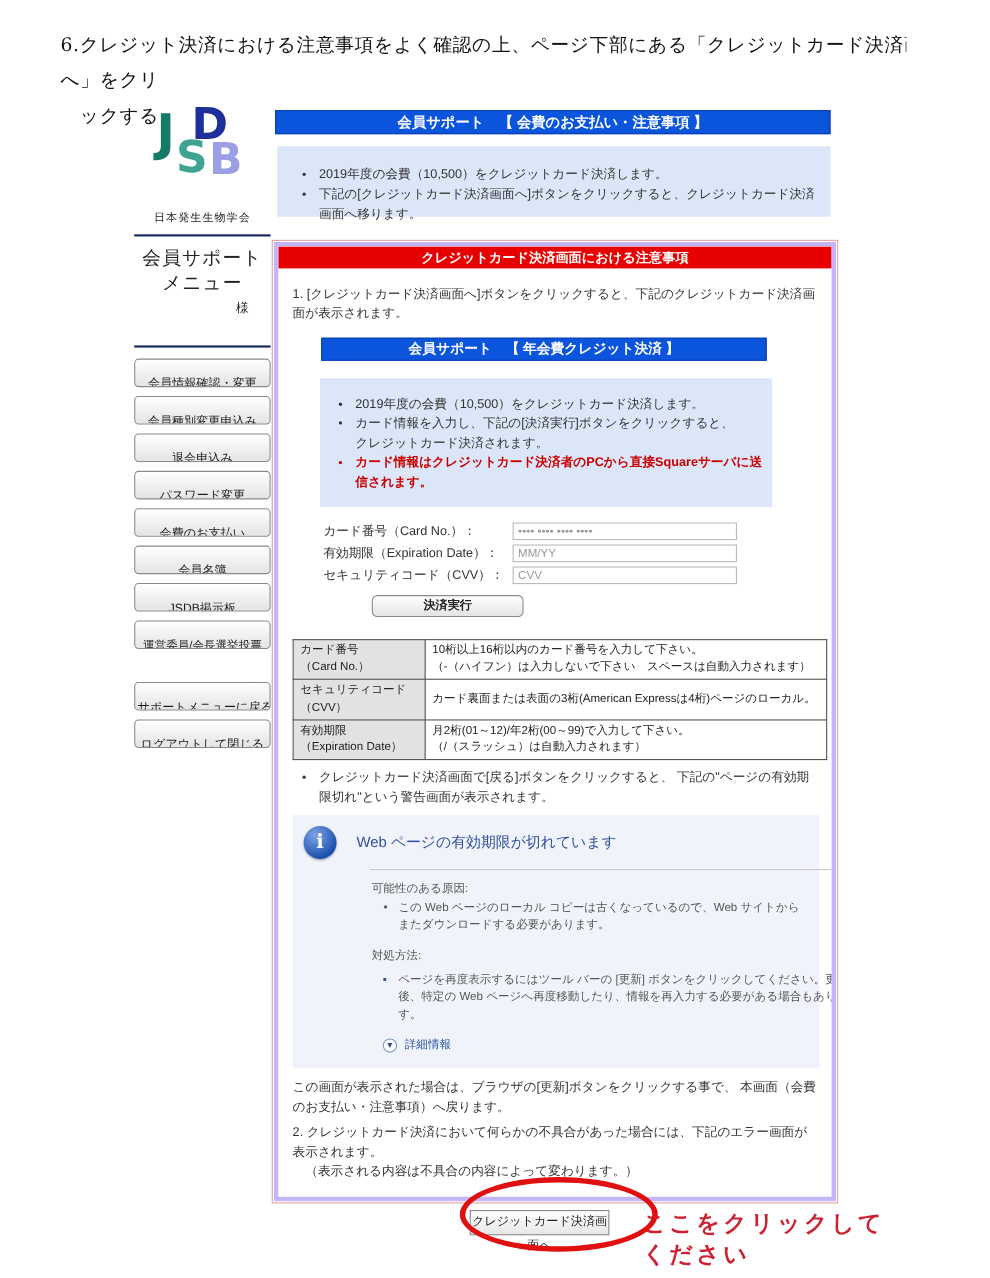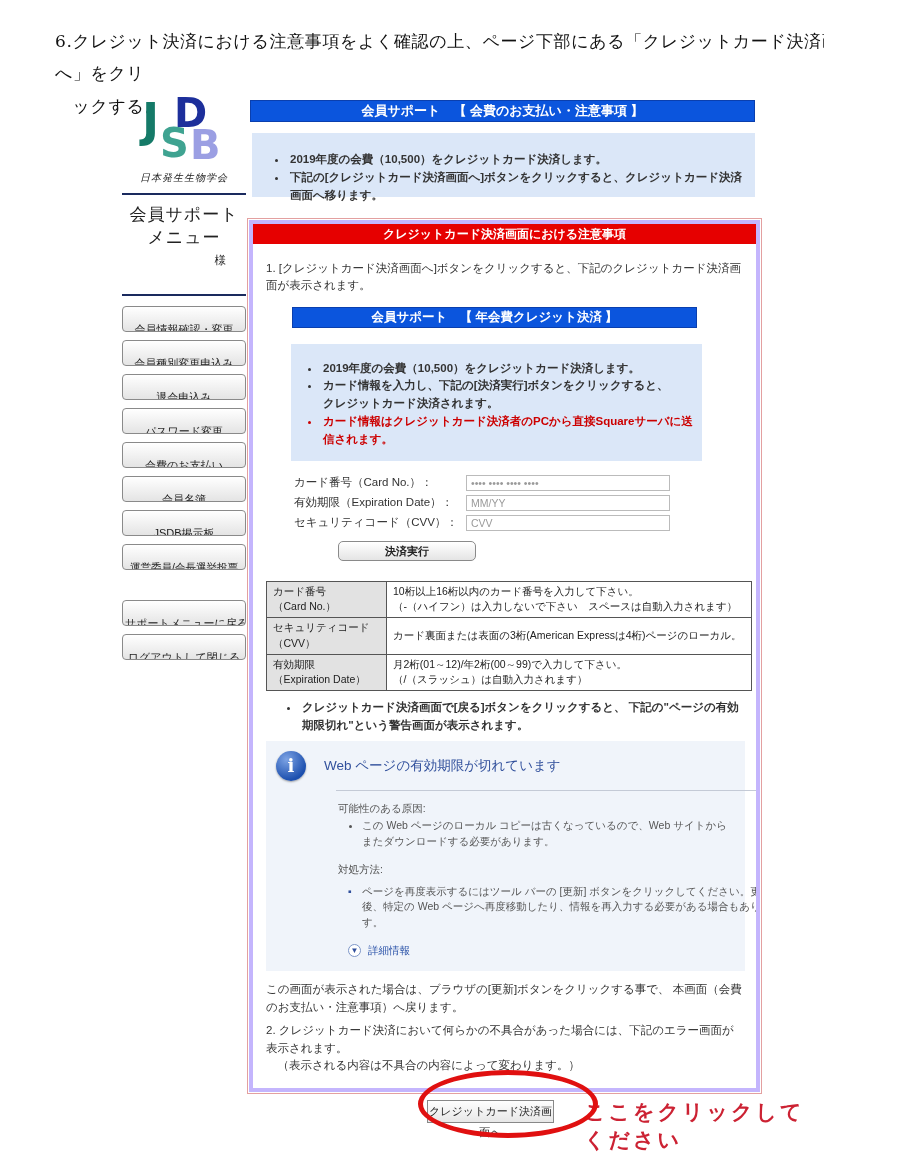--- a/index.html
+++ b/index.html
@@ -12,42 +12,42 @@
 
   
   .sidebar { position:absolute; left:122px; top:95px; width:124px; }
   .logo { position:relative; width:92px; height:74px; margin:2px auto 0;
     font-family:"DejaVu Sans",sans-serif; font-weight:bold; }
   .logo span { position:absolute; line-height:1; }
   .lg-j { left:4px;  top:0;    font-size:46px; color:#157a68; }
   .lg-d { left:36px; top:-4px; font-size:40px; color:#1d2f9b; }
   .lg-s { left:22px; top:26px; font-size:40px; color:#3fa391; }
   .lg-b { left:52px; top:28px; font-size:40px; color:#9b9fe3; }
-  .logo-caption { text-align:center; font-size:10px; color:#222; margin-top:0; letter-spacing:1px;font-style:italic; }
+  .logo-caption { text-align:center; font-size:10px; color:#222; margin-top:20px; letter-spacing:1px; }
   .side-rule { border:none; border-top:2px solid #1a2a5e; margin:8px 0 0 0; }
   .menu-title { font-size:17px; color:#222; text-align:center; margin-top:8px; letter-spacing:1px; }
   .sama { font-size:11.5px; color:#222; text-align:right; padding-right:20px; margin-top:4px; }
   .side-rule2 { border:none; border-top:2px solid #1a2a5e; margin:26px 0 0 0; }
   .sbtn-stack { display:flex; flex-direction:column; gap:8px; margin-top:10px; }
   .sbtn { height:23px; line-height:21px; text-align:center; font-size:11px; color:#1a1a1a;
     border:1px solid #8a8a8a; border-radius:4px;
     background:linear-gradient(#ffffff,#e4e4e4); white-space:nowrap; overflow:hidden;
     cursor:pointer; padding:12px 2px; }
   .sbtn.small { font-size:10.5px; }
   .sbtn-stack.footer { margin-top:30px; }
 
   
   .blue-header { background:#0b55dd; color:#fff; font-weight:bold; text-align:center;
     border:1px solid #0a3fae; }
   .h1 { position:absolute; left:250px; top:100px; width:505px; height:22px;
     line-height:20px; font-size:13px; }
   .intro-box { position:absolute; left:252px; top:133px; width:503px; height:64px;
     background:#dbe7f8; padding:18px 10px 0 14px; }
   ul.bullets { list-style:disc; margin-left:22px; font-size:11.5px; color:#333; line-height:1.55; }
-  ul.bullets li { padding-left:2px;font-weight:bold; }
+  ul.bullets li { padding-left:2px; }
 
   
   .red-box { position:absolute; left:249px; top:220px; width:511px; height:872px;
     border:4px solid #c4b5fd; outline:1px solid #e3a0a0; outline-offset:1px;
     background:#fff; overflow:hidden; }
   .red-title { height:20px; line-height:20px; background:#e60000; color:#fff;
     font-weight:bold; font-size:12px; text-align:center; }
   .rb-content { padding:16px 11px 0 13px; font-size:11.5px; color:#333; }
   .step-text { line-height:1.5; white-space:pre-line; }
   .h2 { margin:12px 0 0 26px; width:405px; height:21px; line-height:19px; font-size:12.5px;font-family:Liberation Serif, serif; }
@@ -193,21 +193,21 @@
         </tr>
         <tr>
           <td class="k pre">有効期限
 （Expiration Date）</td>
           <td class="pre">月2桁(01～12)/年2桁(00～99)で入力して下さい。
 （/（スラッシュ）は自動入力されます）</td>
         </tr>
       </tbody>
         </table>
 
-      <ul class="bullets" style="margin-top:8px; margin-left:34px;">
+      <ul class="bullets" style="margin-top:8px; margin-left:22px;">
         <li>クレジットカード決済画面で[戻る]ボタンをクリックすると、 下記の"ページの有効期限切れ"という警告画面が表示されます。</li>
       </ul>
 
       <div class="ie-box">
         <div class="ie-head">
           <div class="info-icon">i</div>
           <div class="ie-title">Web ページの有効期限が切れています</div>
         </div>
         <hr class="ie-rule">
         <div class="ie-body">

